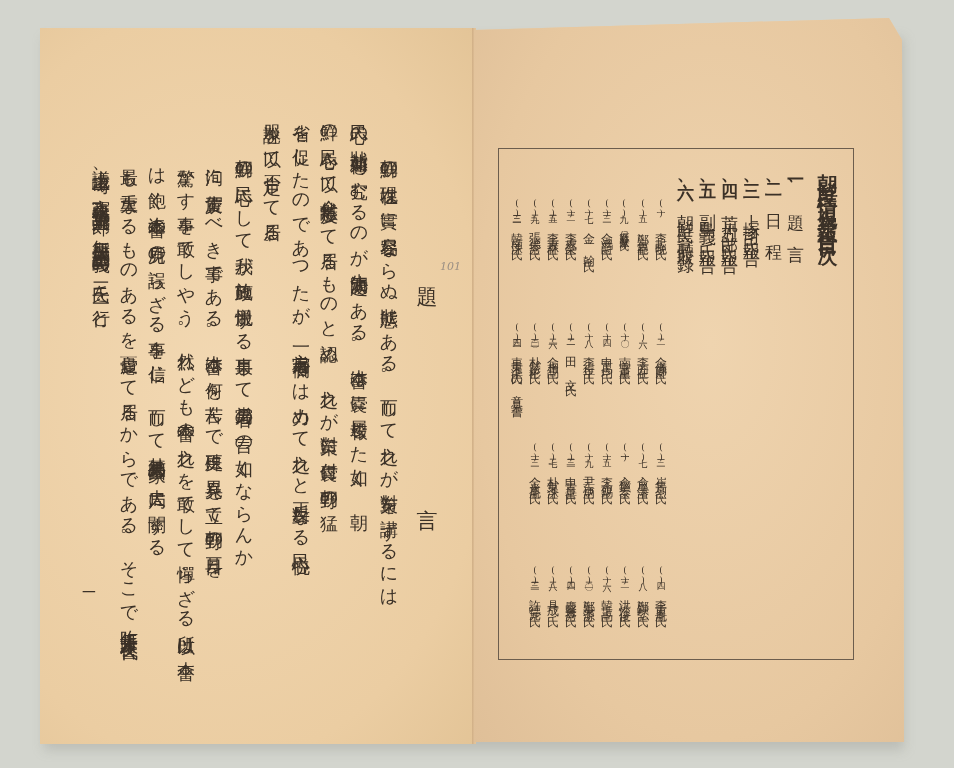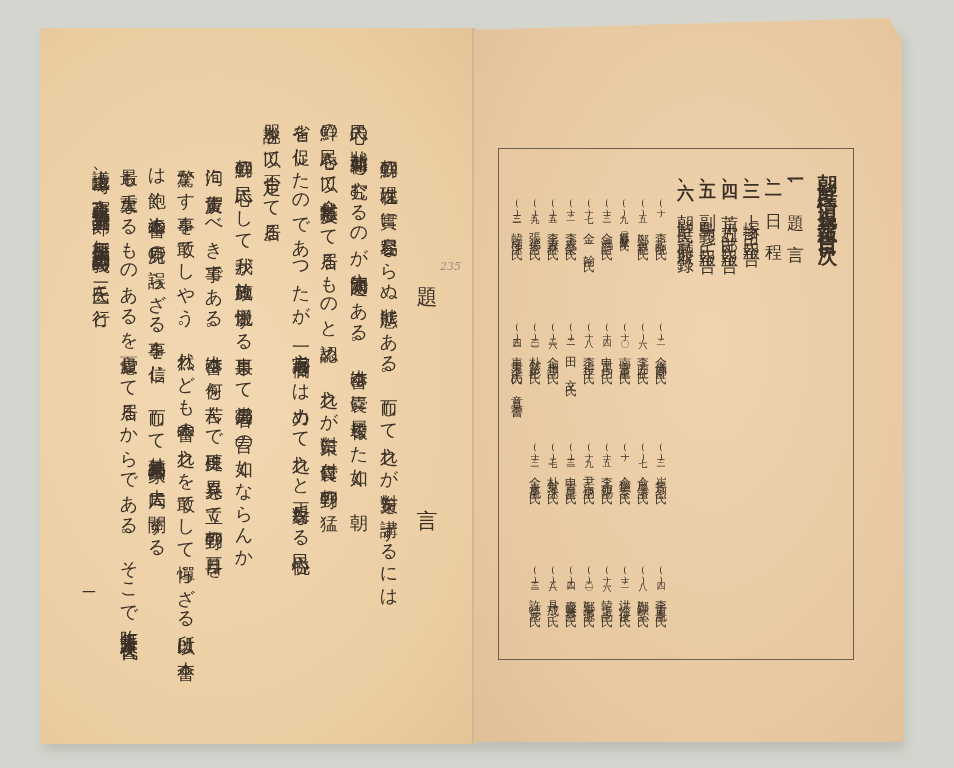--- a/index.html
+++ b/index.html
@@ -52,21 +52,21 @@
 </style>
 </head>
 <body>
 
 <div class="shadow"></div>
 
 <div class="page-left"></div>
 <div class="gutter"></div>
 
 <div class="vcol title-text" style="left:413px;top:270px;">題　　言</div>
-<div class="pencil">235</div>
+<div class="pencil">101</div>
 
 <div class="vcol body-text" style="left:380px;top:145px;">朝鮮の現在は實に容易ならぬ狀態にある。而して之れが對策を講ずるには</div>
 <div class="vcol body-text" style="left:350px;top:110px;">民心の狀態如何を究むるのが先決問題である。本會は嚢に屡報した如く、朝</div>
 <div class="vcol body-text" style="left:320px;top:110px;">鮮の民心を以て全然離反して居るものと認め、之れが對策に付嚢に朝野の猛</div>
 <div class="vcol body-text" style="left:292px;top:110px;">省を促したのであつたが、一方當局者側では力めて之れと正反對なる民心悦</div>
 <div class="vcol body-text" style="left:263px;top:110px;">服說を以て否定して居る。</div>
 <div class="vcol body-text" style="left:235px;top:145px;">朝鮮の民心にして我が施政に悦服する事果して當局者の言の如くならんか</div>
 <div class="vcol body-text" style="left:205px;top:155px;">洵に慶賀すべき事である。本會は何を苦んで殊更に異見を立て朝野の耳目を</div>
 <div class="vcol body-text" style="left:177px;top:155px;">驚かす事を敢てしやう。然れども本會の之れを敢てして憚らざる所以は本會</div>
 <div class="vcol body-text" style="left:148px;top:155px;">は飽く迄本會の所見の誤らざる事を信じ、而して其結果國家の大局に關する</div>

